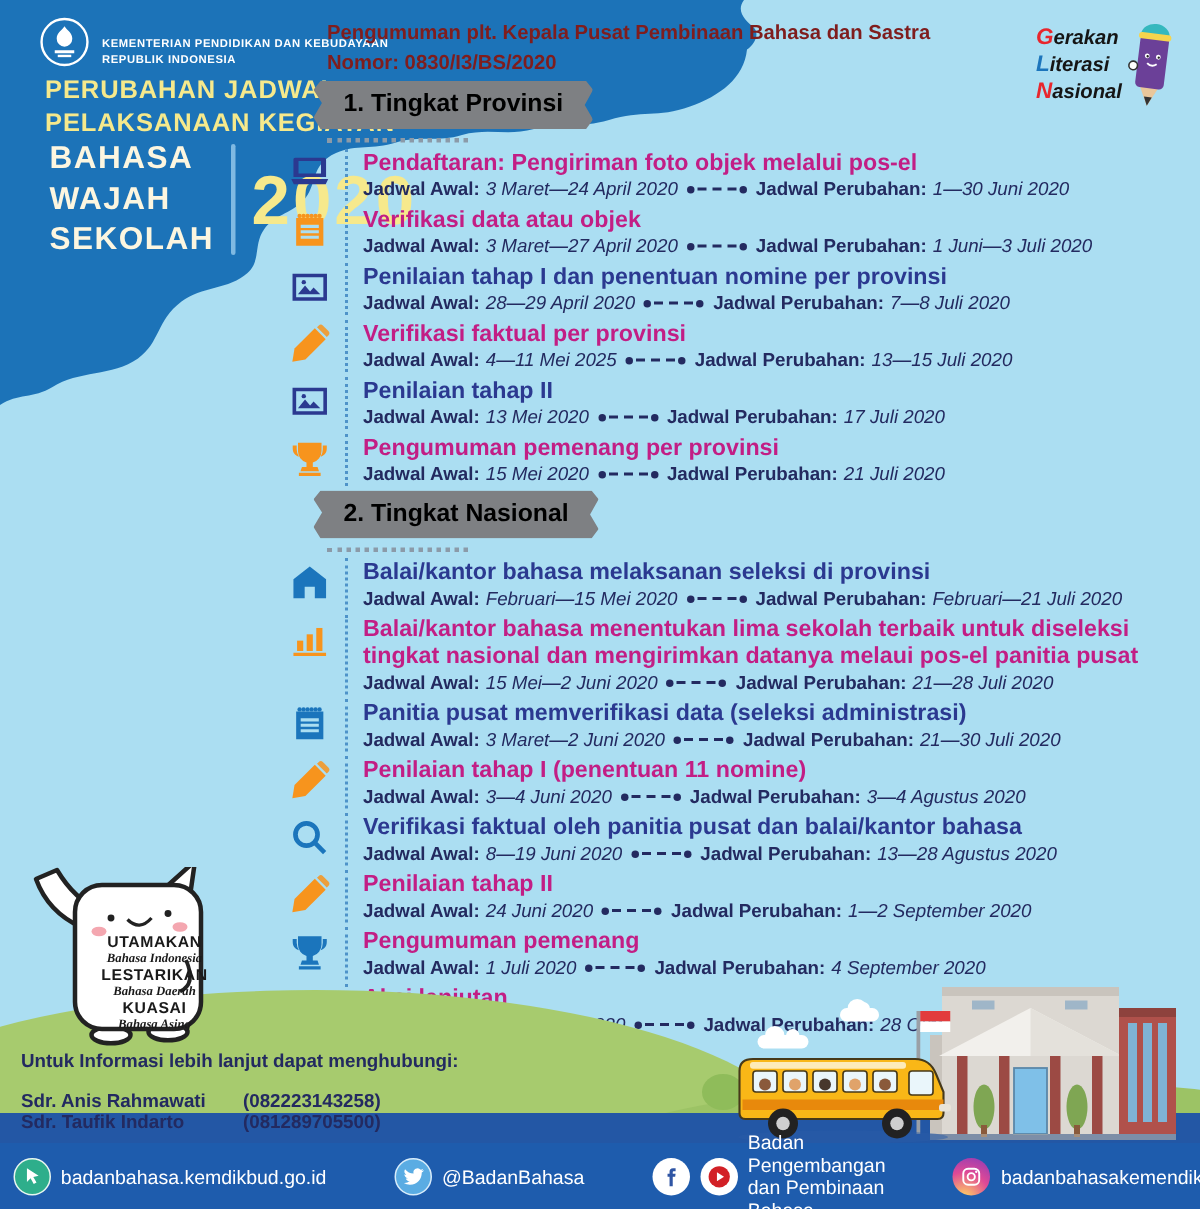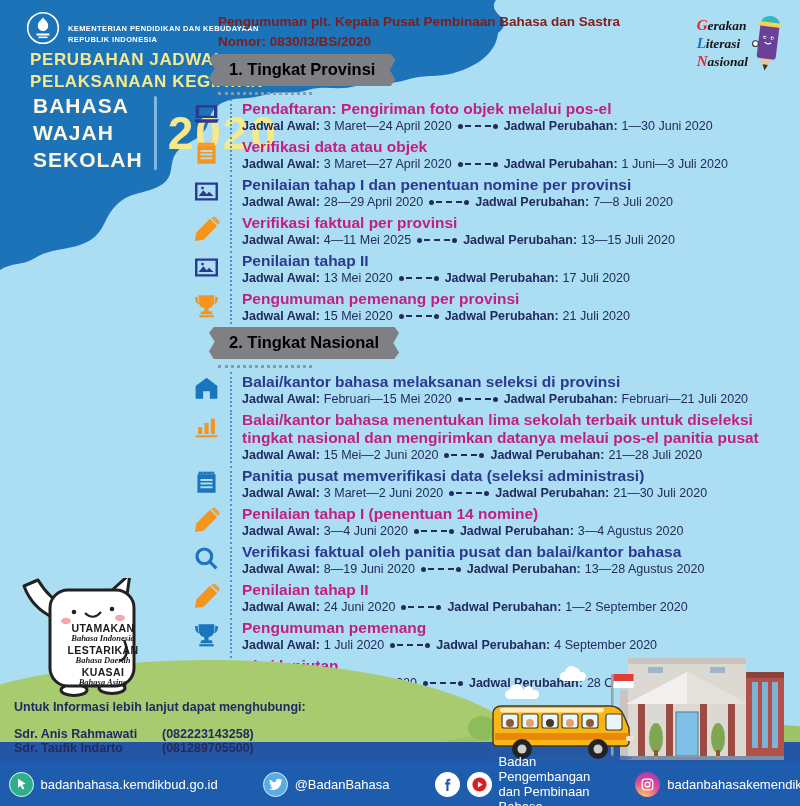--- a/index.html
+++ b/index.html
@@ -18,42 +18,42 @@
   .event{position:absolute;left:33px;top:93px;z-index:2;display:flex;align-items:center;gap:11px;}
   .event .name{color:#FCF6E0;font-weight:bold;font-size:21px;line-height:1.28;letter-spacing:1px;}
   .event .sep{width:3px;height:74px;background:#7fb9e2;border-radius:2px;}
   .event .year{color:#F6E98C;font-weight:bold;font-size:46px;letter-spacing:2px;}
 
   .announcement{position:absolute;left:218px;top:12px;z-index:2;color:#7f1d1d;font-weight:bold;
                 font-size:13.5px;line-height:1.45;}
 
   
   .gln{position:absolute;right:12px;top:10px;z-index:2;display:flex;align-items:center;}
-  .gln .words{font-size:13.5px;font-weight:bold;font-style:italic;color:#151515;line-height:1.2;font-family:Liberation Serif, serif;}
+  .gln .words{font-size:13.5px;font-weight:bold;font-style:italic;color:#151515;line-height:1.2;}
   .gln .init{font-size:15px;}
 
   
   .section{position:absolute;left:192px;width:602px;z-index:2;}
   #section-0{top:54px;}
   #section-1{top:327px;}
   .banner{display:inline-block;background:#7E8083;color:#000000;font-weight:bold;font-size:16.5px;
           padding:6px 20px 7px;margin-left:17px;
           clip-path:polygon(2.5% 0%,97.5% 0%,100% 18%,97% 50%,100% 80%,97.5% 100%,2.5% 100%,0% 76%,3% 46%,0% 18%);}
   .dotline{width:94px;border-top:3px dotted #8B9AA8;margin:6px 0 4px 26px;}
   .row{display:flex;align-items:stretch;margin-bottom:3px;}
   .row .icon{width:30px;flex:0 0 30px;margin-top:2px;}
   .row .icon svg{width:29px;height:29px;display:block;}
   .row .vsep{border-left:2px dotted #4E93C9;margin:0 10px 0 8px;}
   .row .txt{flex:1;padding-top:1px;}
   .row .title{font-weight:bold;font-size:15.5px;line-height:18px;}
   .title.magenta{color:#C21E85}
   .title.blue{color:#2B3990}
   .sched{display:flex;flex-wrap:wrap;align-items:center;font-size:12.5px;line-height:16px;color:#232A60;}
   .sched .lab{font-weight:bold;margin-right:4px;}
-  .sched .val{font-weight:normal;}
+  .sched .val{font-weight:normal;font-style:italic;}
   .conn{display:inline-flex;align-items:center;margin:0 6px;}
   .conn .cdot{width:5px;height:5px;border-radius:50%;background:#232A60;}
   .conn .cdash{width:26px;border-top:2px dashed #232A60;margin:0 2px;}
 
   
   .hill1{position:absolute;left:-120px;top:660px;width:660px;height:214px;background:#A7CB6E;
          border-radius:50%;z-index:2;}
   .hill2{position:absolute;left:350px;top:720px;width:640px;height:150px;background:#9CC365;
          border-radius:50%;z-index:2;}
   .road{position:absolute;left:0;bottom:44px;width:100%;height:20px;background:#2357A5;z-index:3;}
@@ -381,21 +381,21 @@
           </div>
         </div><div class="row">
           <div class="icon" style="color: rgb(247, 148, 29);">
             <svg viewBox="0 0 24 24" fill="currentColor">
               <path d="M14.8 3.2l6 6L9.6 20.4l-7.2 1.2 1.2-7.2L14.8 3.2z"></path>
               <path d="M17 1.6c.6-.6 1.6-.6 2.2 0l3.2 3.2c.6.6.6 1.6 0 2.2l-1 1-5.4-5.4 1-1z" opacity=".85"></path>
             </svg>
           </div>
           <div class="vsep"></div>
           <div class="txt">
-            <div class="title magenta">Penilaian tahap I (penentuan 14 nomine)</div>
+            <div class="title magenta">Penilaian tahap I (penentuan 11 nomine)</div>
             <div class="sched">
               <span class="lab">Jadwal Awal:</span>
               <span class="val">3—4 Juni 2020</span>
               <span class="conn">
                 <i class="cdot"></i>
                 <i class="cdash"></i>
                 <i class="cdot"></i>
               </span>
               <span class="lab">Jadwal Perubahan:</span>
               <span class="val">3—4 Agustus 2020</span>

